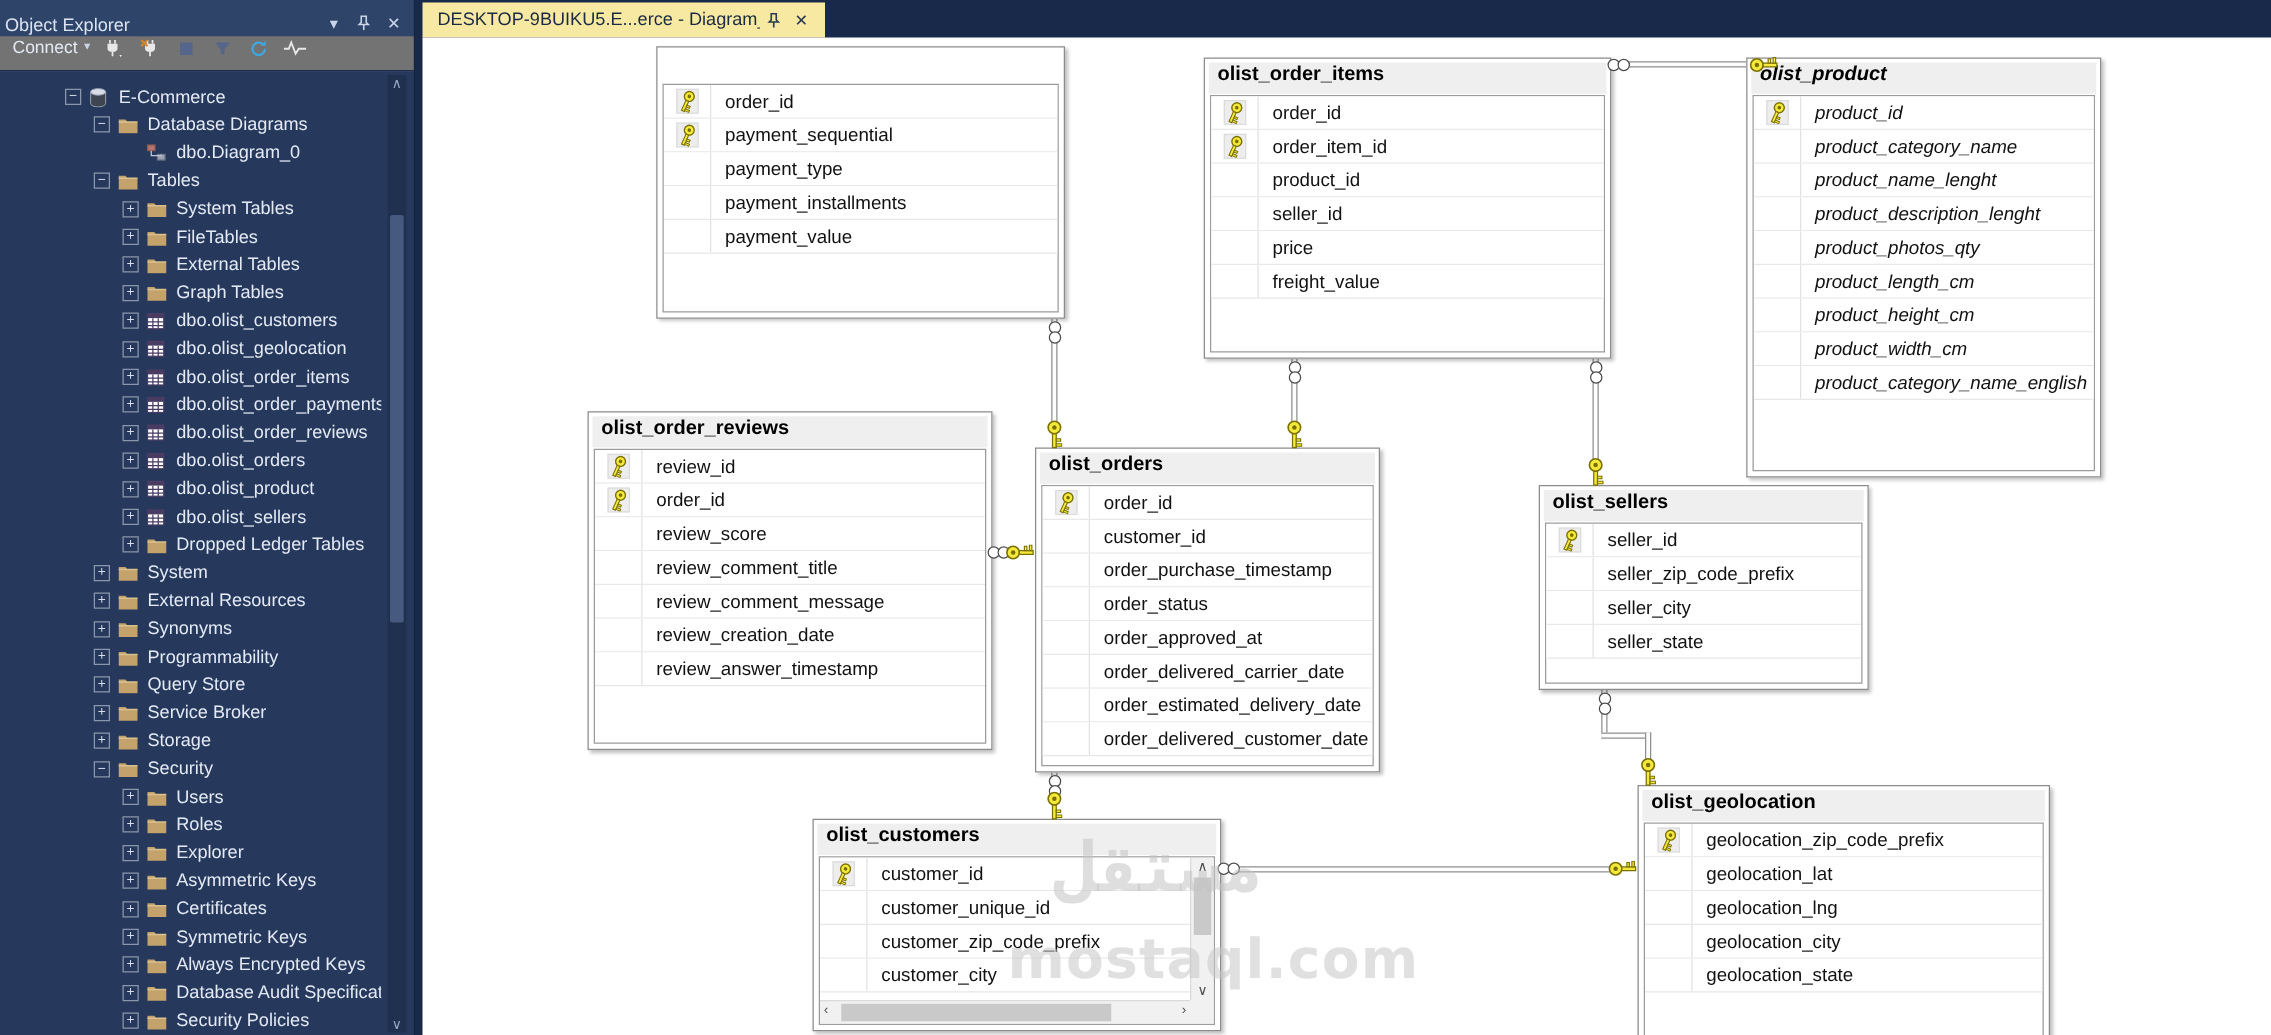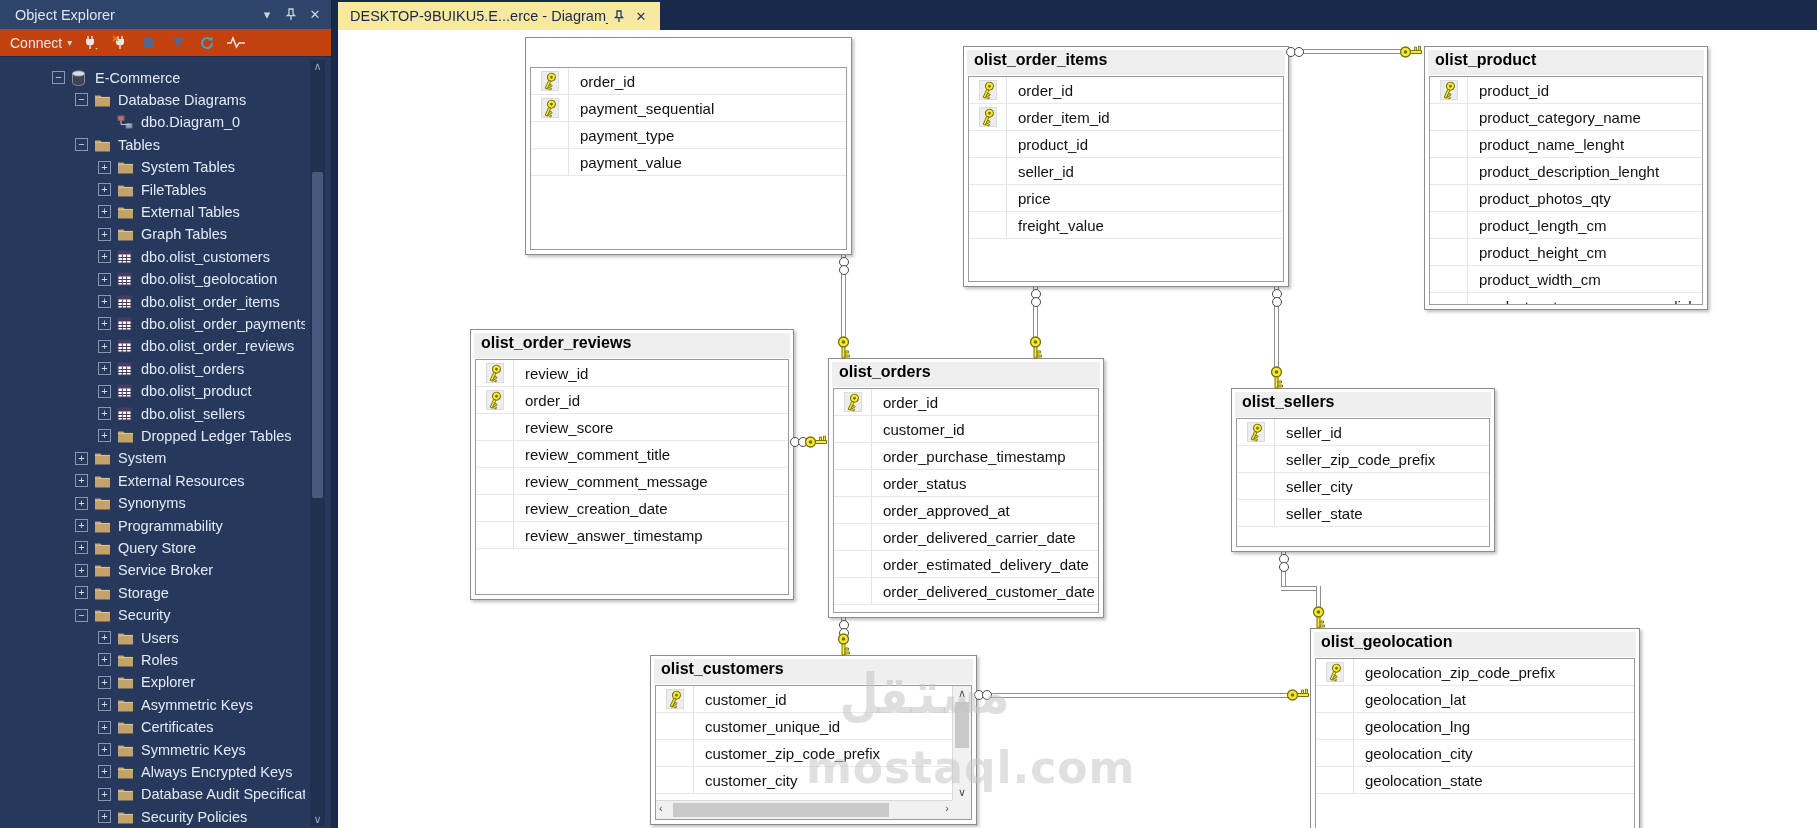--- a/index.html
+++ b/index.html
@@ -1,24 +1,24 @@
 <!DOCTYPE html>
 <html><head>
 <meta charset="utf-8">
 <style>
 *{margin:0;padding:0;box-sizing:border-box;font-family:"Liberation Sans",sans-serif}
 html,body{width:1817px;height:828px;overflow:hidden;background:#fff}
 #app{position:relative;width:1817px;height:828px;background:#182949}
 
 
 #panel{position:absolute;left:0;top:0;width:332px;height:828px;background:#26395C;color:#DCE4F2;border-right:1px solid #16253F}
-#oe-title{height:29px;background:#2E4468;display:flex;align-items:center;padding:0 4px 0 15px;font-size:14.5px}
+#oe-title{height:29px;background:#2E4468;display:flex;align-items:flex-end;padding:0 4px 0 4px;font-size:14.5px}
 #oe-title .sp{flex:1}
 .tbtn{width:24px;height:22px;display:flex;align-items:center;justify-content:center;color:#C9D4E8;font-size:13px;cursor:pointer}
-#oe-toolbar{height:28px;display:flex;align-items:center;gap:9px;padding:0 10px;border-bottom:1px solid #1C2C4C;background:#c2410c}
+#oe-toolbar{height:28px;display:flex;align-items:flex-start;gap:9px;padding:0 10px;border-bottom:1px solid #1C2C4C;background:#737373}
 #connect-btn{font-size:14px;color:#E4EAF5;display:flex;align-items:center;gap:5px;cursor:pointer}
 #connect-btn .dd{font-size:10px;color:#C9D4E8}
 .tb-icon{width:20px;height:20px;display:flex;align-items:center;justify-content:center}
 #tree{position:absolute;left:0;top:57px;right:0;bottom:0;overflow:hidden}
 .trow{position:absolute;left:0;right:26px;height:23px;display:flex;align-items:center;gap:6px;white-space:nowrap;overflow:hidden;cursor:pointer}
 .exp{flex:0 0 13px;width:13px;height:13px;border:1px solid #8A96AB;color:#D5DCEA;font-size:11px;line-height:10px;text-align:center;background:transparent}
 .exp.none{visibility:hidden}
 .ticon{flex:0 0 18px;display:flex;align-items:center}
 .tlabel{font-size:14.5px;color:#E4EAF5}
 #tree-scroll{position:absolute;right:6px;top:60px;bottom:2px;width:15px}
@@ -525,20 +525,24 @@
               </div>
             </div>
             <div class="dtname">payment_sequential</div>
           </div>
           <div class="dtrow">
             <div class="dticon"></div>
             <div class="dtname">payment_type</div>
           </div>
           <div class="dtrow">
             <div class="dticon"></div>
+            <div class="dtname">payment_installments</div>
+          </div>
+          <div class="dtrow">
+            <div class="dticon"></div>
             <div class="dtname">payment_value</div>
           </div>
         </div>
       </div>
       <div class="dtable" style="left: 625px; top: 16px; width: 326px; height: 241px;">
         <div class="dthdr">olist_order_items</div>
         <div class="dtgrid">
           <div class="dtrow">
             <div class="dticon">
               <div class="pkbadge">
@@ -576,21 +580,21 @@
           <div class="dtrow">
             <div class="dticon"></div>
             <div class="dtname">price</div>
           </div>
           <div class="dtrow">
             <div class="dticon"></div>
             <div class="dtname">freight_value</div>
           </div>
         </div>
       </div>
-      <div class="dtable" style="left: 1086px; top: 16px; width: 284px; height: 264px;">
+      <div class="dtable" style="left: 1059px; top: 16px; width: 284px; height: 336px; font-style: italic;">
         <div class="dthdr">olist_product</div>
         <div class="dtgrid">
           <div class="dtrow">
             <div class="dticon">
               <div class="pkbadge">
                 <svg width="11" height="19" viewBox="0 0 13 24" style="transform:rotate(24deg)">
                   <circle cx="6.5" cy="6" r="5" fill="#F5E93C" stroke="#7A7000" stroke-width="1.4"></circle>
                   <circle cx="6.5" cy="6" r="1.8" fill="#7A7000"></circle>
                   <path d="M5 11h3v11H5z" fill="#F5E93C" stroke="#7A7000" stroke-width="1.1"></path>
                   <path d="M8 15h3.5v2H8zM8 19h4.5v2H8z" fill="#F5E93C" stroke="#7A7000" stroke-width="1"></path>

